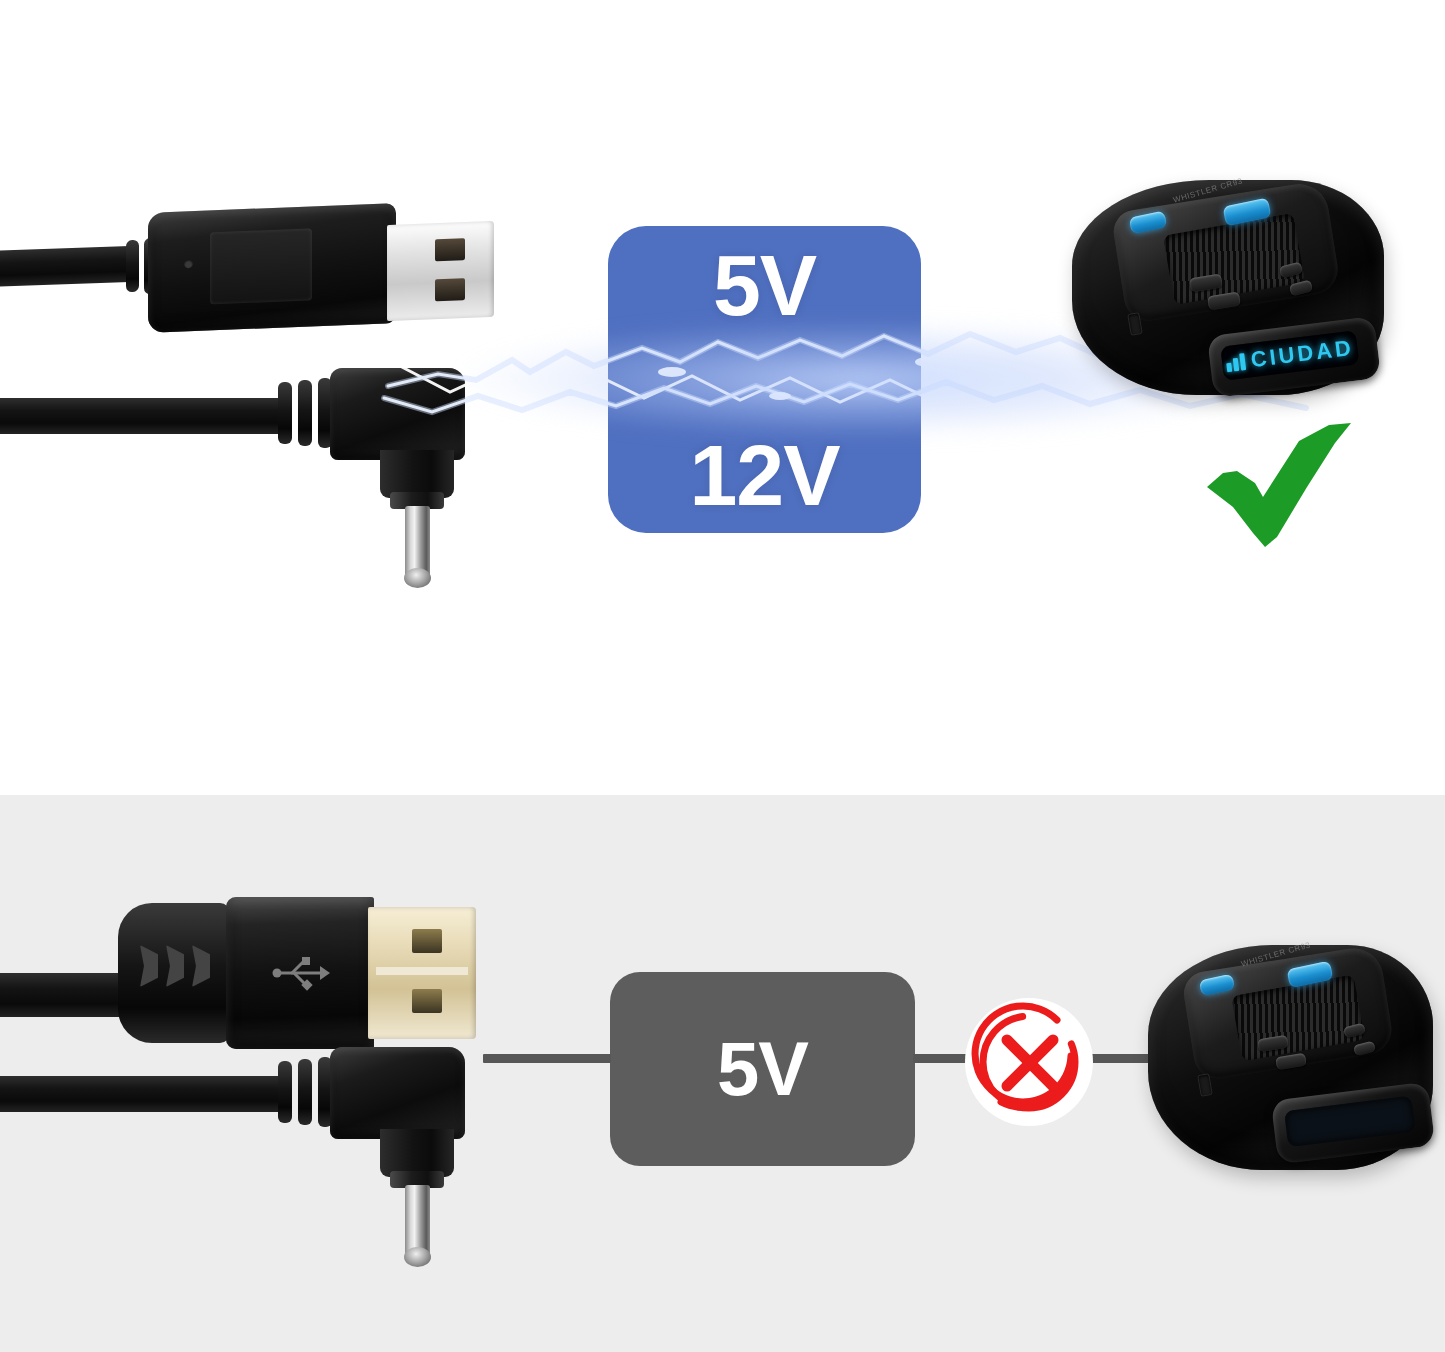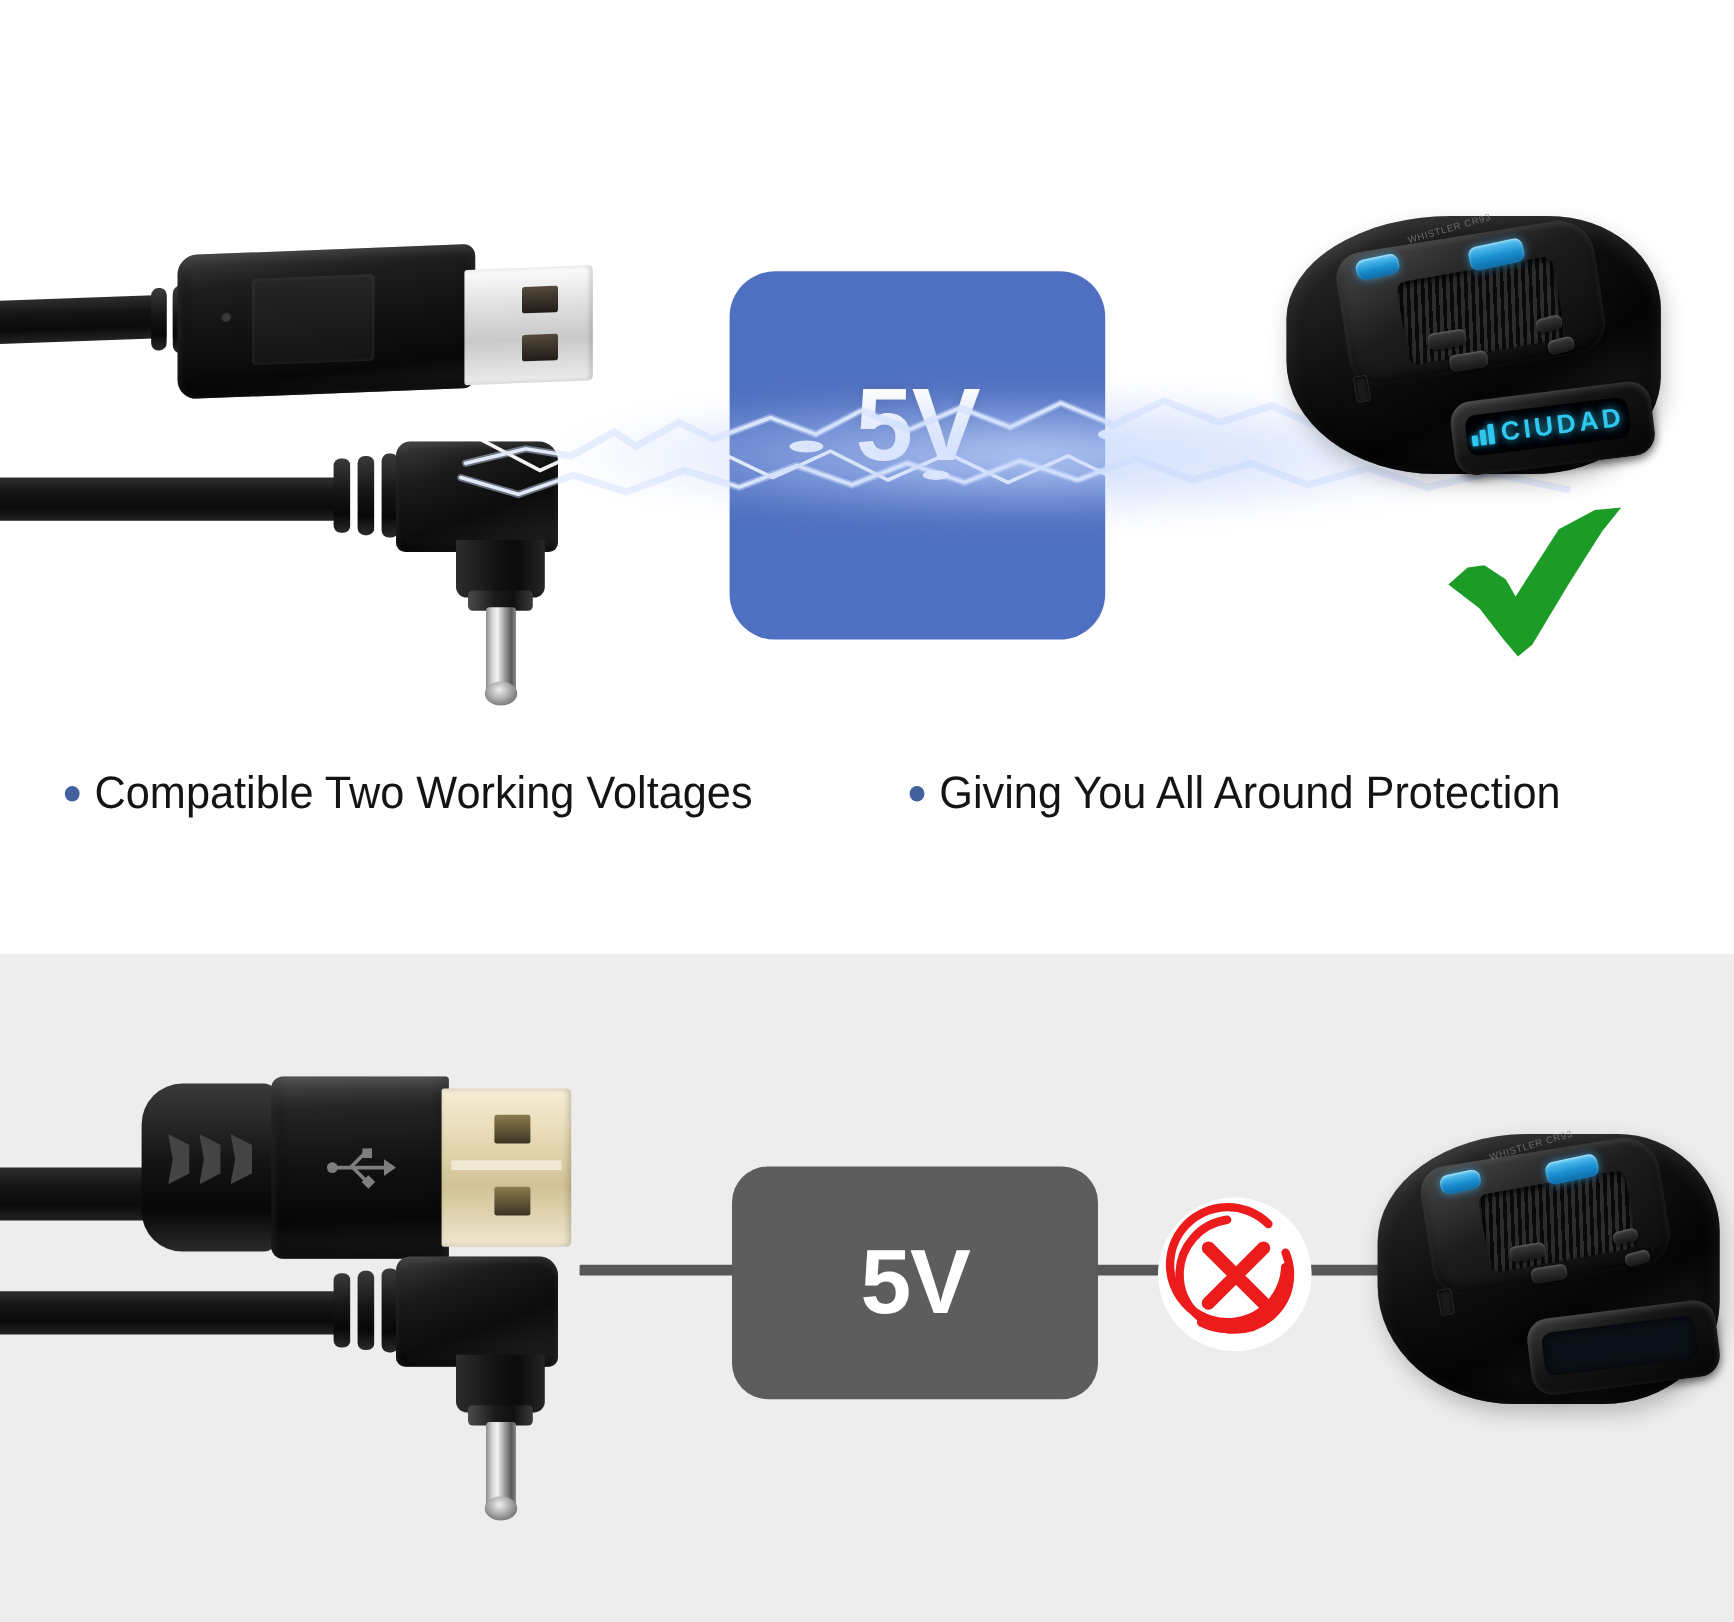--- a/index.html
+++ b/index.html
@@ -311,20 +311,21 @@
           <ellipse cx="292" cy="72" rx="14" ry="5"></ellipse>
           <ellipse cx="548" cy="62" rx="13" ry="5"></ellipse>
           <ellipse cx="400" cy="96" rx="11" ry="4"></ellipse>
           <ellipse cx="726" cy="66" rx="11" ry="4"></ellipse>
         </g>
       </svg>
     </div>
 
     <div class="badge" id="badge-dual">
       <div class="v-line v-top">5V</div>
+      <div class="v-line v-bot">12V</div>
     </div>
 
     <div class="detector" id="detector-top" style="left:1072px; top:180px; width:312px; height:215px;">
       <div class="det-shell"></div>
       <div class="det-top-ridge" style="left:46px; top:16px; width:216px; height:112px; transform:rotate(-9deg);"></div>
       <div class="det-grille" style="left:96px; top:44px; width:132px; height:70px; transform:rotate(-10deg);"></div>
       <div class="det-btn-blue" style="left:58px; top:34px; width:36px; height:17px; transform:rotate(-12deg);"></div>
       <div class="det-btn-blue" style="left:152px; top:22px; width:46px; height:20px; transform:rotate(-12deg);"></div>
       <div class="det-btn-grey" style="left:118px; top:96px; width:32px; height:14px; transform:rotate(-9deg);"></div>
       <div class="det-btn-grey" style="left:136px; top:114px; width:32px; height:14px; transform:rotate(-9deg);"></div>
@@ -346,30 +347,20 @@
     </div>
 
     <div id="check-mark">
       <svg width="156" height="128" viewBox="0 0 156 128">
         <path d="M4,66 L20,52 L34,50 L52,62 L60,76 L96,20 L126,4 L148,2 L132,22
                  L104,66 L74,116 L62,126 L50,112 L30,86 Z" fill="#1c9c26"></path>
       </svg>
     </div>
   </div>
 
-  <div id="bullet-row">
-    <div class="bullet-item" id="bullet-compatible">
-      <span class="bullet-dot"></span>
-      <span>Compatible Two Working Voltages</span>
-    </div>
-    <div class="bullet-item" id="bullet-protection">
-      <span class="bullet-dot"></span>
-      <span>Giving You All Around Protection</span>
-    </div>
-  </div>
 
   <div class="section" id="section-incompatible">
 
     <div class="cable-group">
       <div class="cord" style="left:-10px; top:178px; width:142px; height:44px;"></div>
       <div class="strain" style="left:118px; top:108px; width:112px; height:140px;
                                  border-radius:34px 10px 10px 34px;"></div>
       <div class="rib" style="left:140px; top:150px; width:18px; height:42px; background:#444;
                               clip-path:polygon(0 0,100% 22%,100% 78%,0 100%, 22% 50%);"></div>
       <div class="rib" style="left:166px; top:150px; width:18px; height:42px; background:#444;

